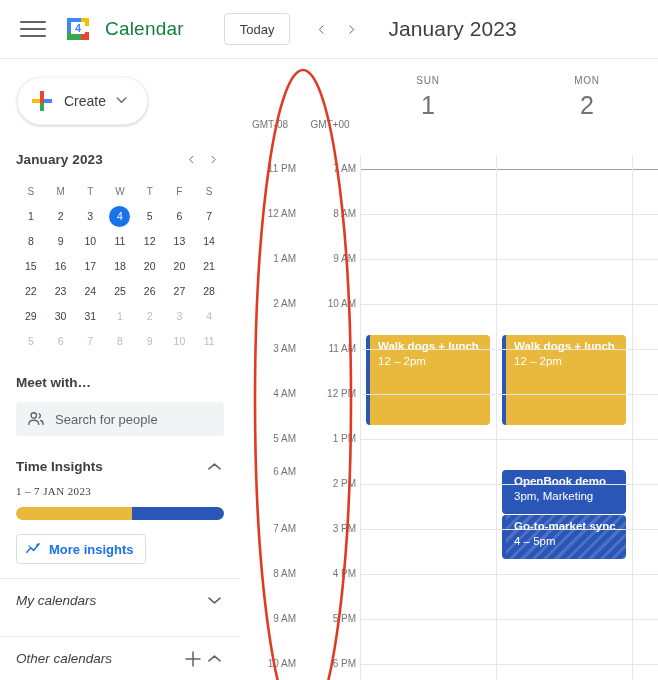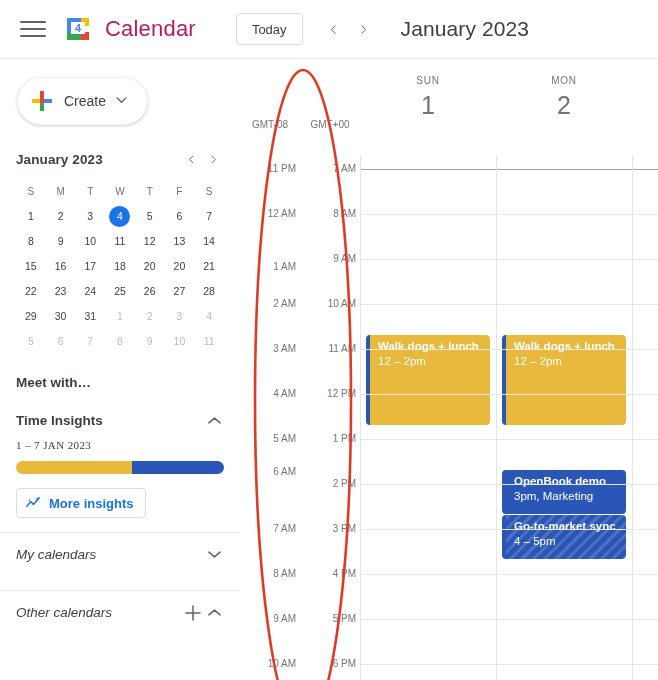--- a/index.html
+++ b/index.html
@@ -22,21 +22,21 @@
     width: 26px; height: 20px; margin-left: 20px; margin-right: 18px;
     display: flex; flex-direction: column; justify-content: space-between;
     cursor: pointer; padding: 2px 0;
   }
   .hamburger span { display: block; height: 2px; background: #5f6368; border-radius: 1px; }
 
   .gcal-logo { position: relative; width: 28px; height: 28px; margin-right: 13px; }
   .gcal-logo svg { display: block; }
 
   .brand {
-    font-size: 22px; color: #be185d; letter-spacing: .2px;
+    font-size: 19px; color: #15803d; letter-spacing: .2px;
     font-family: "Liberation Sans", sans-serif; font-weight: 400;
   }
 
   .today-btn {
     margin-left: 40px; height: 32px; padding: 0 15px;
     border: 1px solid #dadce0; border-radius: 4px; background: #fff;
     font-size: 13px; color: #3c4043; cursor: pointer;
     display: flex; align-items: center; font-family: "Liberation Sans", sans-serif;
   }
   .nav-arrows { display: flex; margin-left: 16px; align-items: center; }
@@ -124,21 +124,21 @@
 
   
   .gridarea { position: absolute; top: 59px; left: 240px; width: 418px; height: 621px; background: #fff; }
 
   .tz-head {
     position: absolute; top: 60px; left: 0; width: 120px; height: 20px;
     display: flex;
   }
   .tz-head div { width: 60px; text-align: center; font-size: 10px; color: #70757a; }
 
-  .dayhead { position: absolute; top: 8px; left: 120px; width: 298px; height: 85px; display: flex; }
+  .dayhead { position: absolute; top: 8px; left: 120px; width: 298px; height: 85px; display: flex; gap: 23px; }
   .daycol-head { width: 136px; text-align: center; }
   .daycol-head .dow { font-size: 10px; color: #70757a; letter-spacing: .8px; margin-top: 8px; }
   .daycol-head .dnum { font-size: 25px; color: #70757a; font-weight: 400; margin-top: 5px; }
 
   .gridwrap { position: absolute; top: 96px; left: 0; width: 418px; height: 525px; }
 
   .tzcol { position: absolute; top: 0; width: 60px; height: 525px; }
   .tzcol.a { left: 0; }
   .tzcol.b { left: 60px; }
   .tzlabel {
@@ -298,20 +298,31 @@
           <div class="mini-day other"><span>7</span></div>
           <div class="mini-day other"><span>8</span></div>
           <div class="mini-day other"><span>9</span></div>
           <div class="mini-day other"><span>10</span></div>
           <div class="mini-day other"><span>11</span></div>
         </div>
     </div>
 
     <div class="meetwith">
       <div class="sec-title">Meet with…</div>
+      <div class="search-people">
+        <span class="ppl-icon">
+          <svg width="18" height="18" viewBox="0 0 20 20">
+            <circle cx="7.5" cy="6" r="3" fill="none" stroke="#5f6368" stroke-width="1.5"></circle>
+            <path d="M2 16c0-3 2.6-4.6 5.5-4.6S13 13 13 16" fill="none" stroke="#5f6368" stroke-width="1.5" stroke-linecap="round"></path>
+            <path d="M13.5 4.2a2.6 2.6 0 0 1 0 4.6" fill="none" stroke="#5f6368" stroke-width="1.5" stroke-linecap="round"></path>
+            <path d="M15 11.6c1.8.5 3 1.9 3 4.4" fill="none" stroke="#5f6368" stroke-width="1.5" stroke-linecap="round"></path>
+          </svg>
+        </span>
+        <span class="ph">Search for people</span>
+      </div>
     </div>
 
     <div class="insights">
       <div class="insights-head">
         <div class="sec-title">Time Insights</div>
         <div class="chev">
           <svg width="13" height="9" viewBox="0 0 14 9">
             <path d="M1 7 L7 2 L13 7" fill="none" stroke="#5f6368" stroke-width="1.7" stroke-linecap="round" stroke-linejoin="round"></path>
           </svg>
         </div>
@@ -372,21 +383,21 @@
         <div class="daycol-head">
           <div class="dow">MON</div>
           <div class="dnum">2</div>
         </div>
       </div>
 
     <div class="gridwrap">
       <div class="tzcol a" id="tzcol-a">
           <div class="tzlabel" style="top: 14px;">11 PM</div>
           <div class="tzlabel" style="top: 59px;">12 AM</div>
-          <div class="tzlabel" style="top: 112px; text-align: right;">1 AM</div>
+          <div class="tzlabel" style="top: 104px; text-align: right;">1 AM</div>
           <div class="tzlabel" style="top: 149px;">2 AM</div>
           <div class="tzlabel" style="top: 194px;">3 AM</div>
           <div class="tzlabel" style="top: 239px;">4 AM</div>
           <div class="tzlabel" style="top: 284px;">5 AM</div>
           <div class="tzlabel" style="top: 317px;">6 AM</div>
           <div class="tzlabel" style="top: 374px;">7 AM</div>
           <div class="tzlabel" style="top: 419px;">8 AM</div>
           <div class="tzlabel" style="top: 464px;">9 AM</div>
           <div class="tzlabel" style="top: 509px;">10 AM</div>
         </div>

